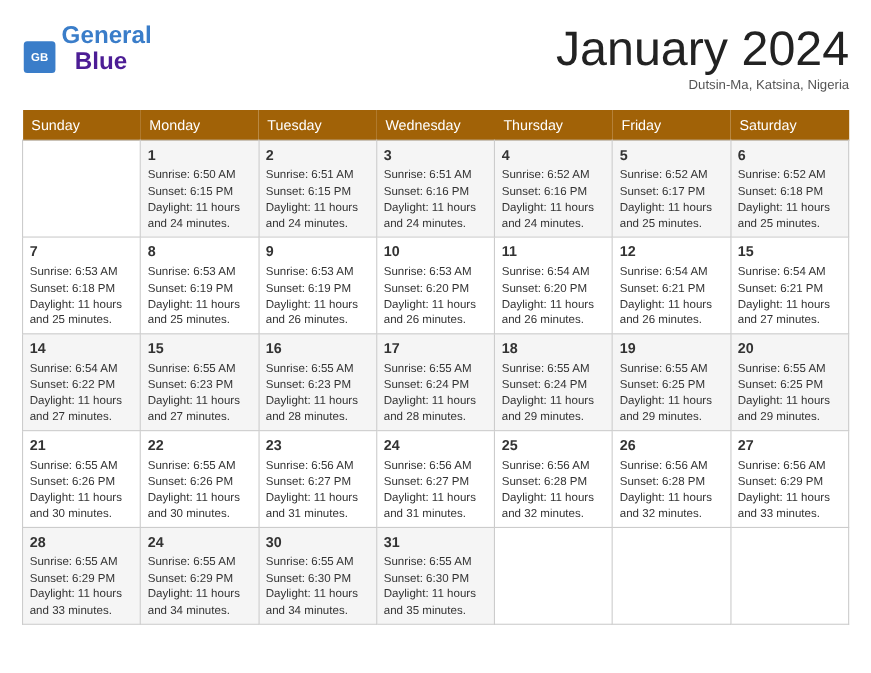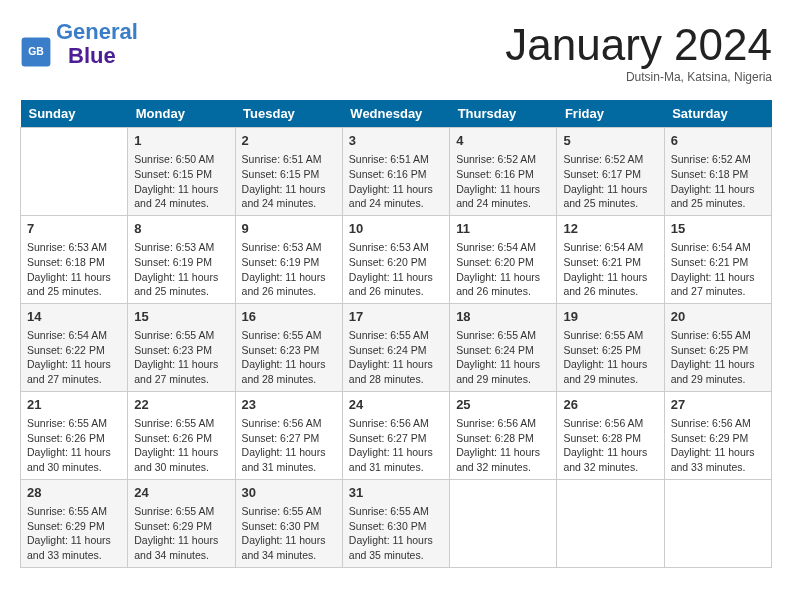--- a/index.html
+++ b/index.html
@@ -45,26 +45,26 @@
     .location-title {
       font-size: 12px;
       color: #555;
     }
     table {
       width: 100%;
       border-collapse: collapse;
       font-size: 11px;
     }
     thead tr th {
-      background-color: #0369a1;
+      background-color: #a16207;
       color: #fff;
       text-align: left;
       padding: 6px 8px;
       font-size: 13px;
-      font-weight: bold;
+      font-weight: normal;
       margin-top: 43px;
     }
     tbody tr td {
       border: 1px solid #ccc;
       vertical-align: top;
       padding: 4px 6px;
       width: calc(100% / 7);
       min-height: 80px;
       color: #333;
       line-height: 1.4;

